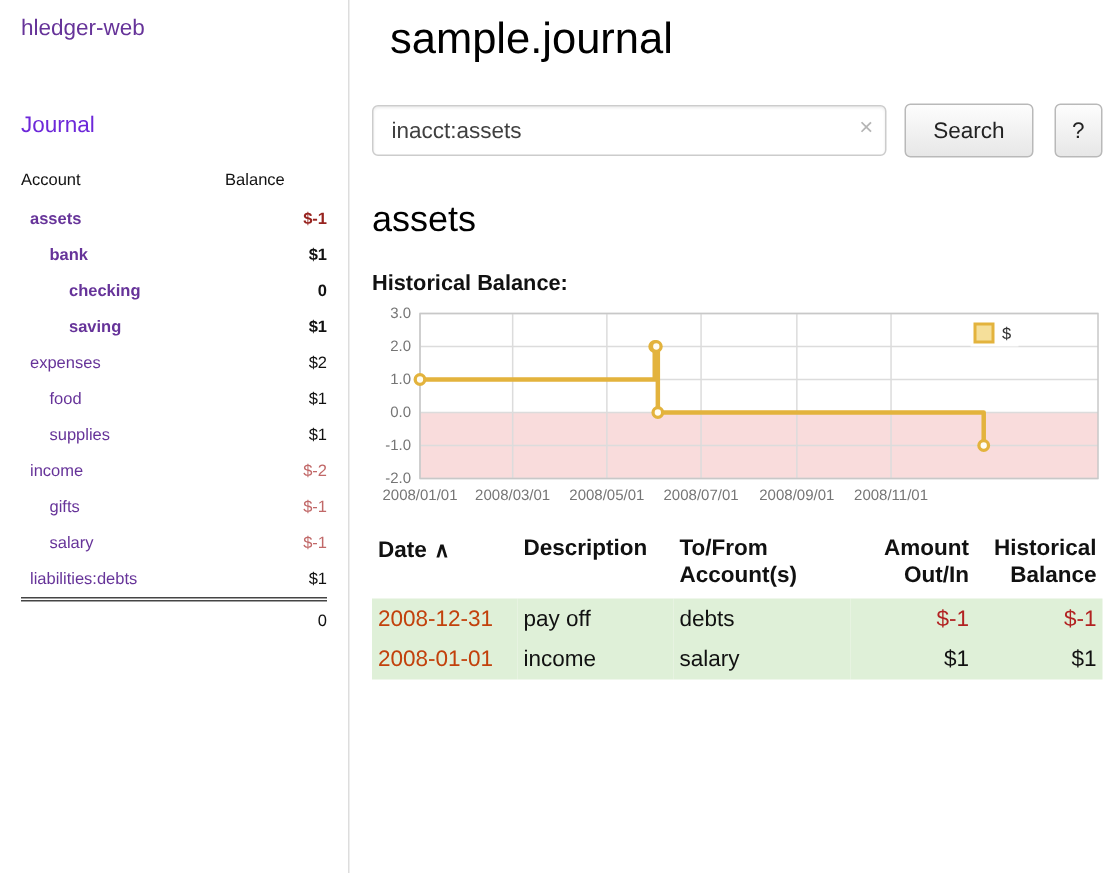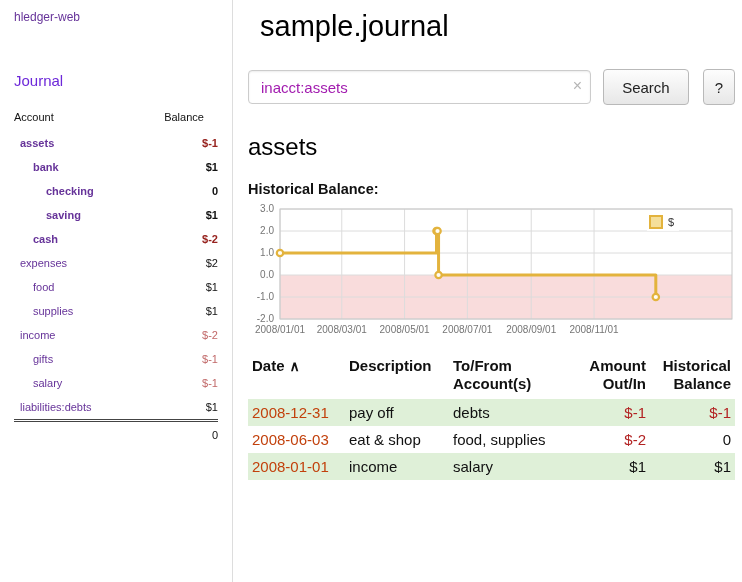--- a/index.html
+++ b/index.html
@@ -6,40 +6,40 @@
   body {
     width: 742px; height: 582px; margin: 0; position: relative;
     background: #fff; color: #111; overflow: hidden;
     font-family: "Liberation Sans", sans-serif;
   }
   
   .sidebar {
     position: absolute; left: 0; top: 0; width: 233px; height: 582px;
     border-right: 1px solid #ddd; padding: 10px 14px;
   }
-  .app-title { display: block; color: #663399; font-size: 12px; text-decoration: none; }
+  .app-title { display: block; color: #663399; font-size: 15px; text-decoration: none; }
   .journal-link { display: block; color: #6d28d9; font-size: 15px; text-decoration: none; margin-top: 48px; }
   .acct-table { width: 100%; border-collapse: collapse; font-size: 11px; margin-top: 20px; }
   .acct-table th { font-weight: 400; text-align: left; padding: 2px 0 8px; color: #111; }
-  .acct-table th.r { text-align: center; }
+  .acct-table th.r { text-align: left; }
   .acct-table td { padding: 2px 0; line-height: 20px; }
   .acct-table td.bal { text-align: right; }
   a.acct { color: #663399; text-decoration: none; }
   .b { font-weight: bold; }
   .neg-strong { color: #97231f; }
   .neg-soft { color: #c16868; }
   .acct-table tfoot td { border-top: 3px double #444; text-align: right; padding-top: 3px; }
   
   .main { position: absolute; left: 248px; top: 0; width: 487px; }
   h1.page-title { font-size: 29px; font-weight: 400; margin: 10px 12px 0; color: #000; }
   .search-row { display: flex; align-items: center; margin-top: 26px; }
   .search-wrap { position: relative; width: 352px; }
   input.search {
     width: 100%; height: 34px; border: 1px solid #ccc; border-radius: 4px;
-    padding: 6px 28px 6px 12px; font-size: 15px; color: #a21caf; outline: none;
+    padding: 6px 28px 6px 12px; font-size: 15px; color: #404040; outline: none;
     box-shadow: inset 0 1px 2px rgba(0,0,0,0.08); font-family: inherit;
   }
   .clear-x { position: absolute; right: 9px; top: 7px; color: #b5b5b5; font-size: 16px; cursor: pointer; }
   .btn {
     margin-left: 12px; height: 36px; padding: 0 18px; font-size: 15px; color: #222;
     background: linear-gradient(#fdfdfd, #e7e7e7); border: 1px solid #b9b9b9;
     border-radius: 4px; cursor: pointer; font-family: inherit;
   }
   .btn.help { margin-left: 14px; padding: 0 11px; }
   h2.acct-title { font-size: 24px; font-weight: 400; margin: 28px 0 0; color: #000; }
@@ -80,24 +80,20 @@
           <td style="padding-left: 19px;"><a href="#" class="acct  b">bank</a></td>
           <td class="bal  b">$1</td>
         </tr>
         <tr>
           <td style="padding-left: 32px;"><a href="#" class="acct  b">checking</a></td>
           <td class="bal  b">0</td>
         </tr>
         <tr>
           <td style="padding-left: 32px;"><a href="#" class="acct  b">saving</a></td>
           <td class="bal  b">$1</td>
-        </tr>
-        <tr>
-          <td style="padding-left: 19px;"><a href="#" class="acct neg-strong b">cash</a></td>
-          <td class="bal neg-strong b">$-2</td>
         </tr>
         <tr>
           <td style="padding-left: 6px;"><a href="#" class="acct">expenses</a></td>
           <td class="bal">$2</td>
         </tr>
         <tr>
           <td style="padding-left: 19px;"><a href="#" class="acct">food</a></td>
           <td class="bal">$1</td>
         </tr>
         <tr>
@@ -201,27 +197,20 @@
       </tr>
     </thead>
     <tbody>
         <tr class="hl">
           <td><a href="#" class="date-link">2008-12-31</a></td>
           <td class="">pay off</td>
           <td class="">debts</td>
           <td class="r neg">$-1</td>
           <td class="r neg">$-1</td>
         </tr>
-        <tr>
-          <td><a href="#" class="date-link">2008-06-03</a></td>
-          <td class="">eat &amp; shop</td>
-          <td class="">food, supplies</td>
-          <td class="r neg">$-2</td>
-          <td class="r">0</td>
-        </tr>
         <tr class="hl">
           <td><a href="#" class="date-link">2008-01-01</a></td>
           <td class="">income</td>
           <td class="">salary</td>
           <td class="r">$1</td>
           <td class="r">$1</td>
         </tr>
       </tbody>
   </table>
 </main>

